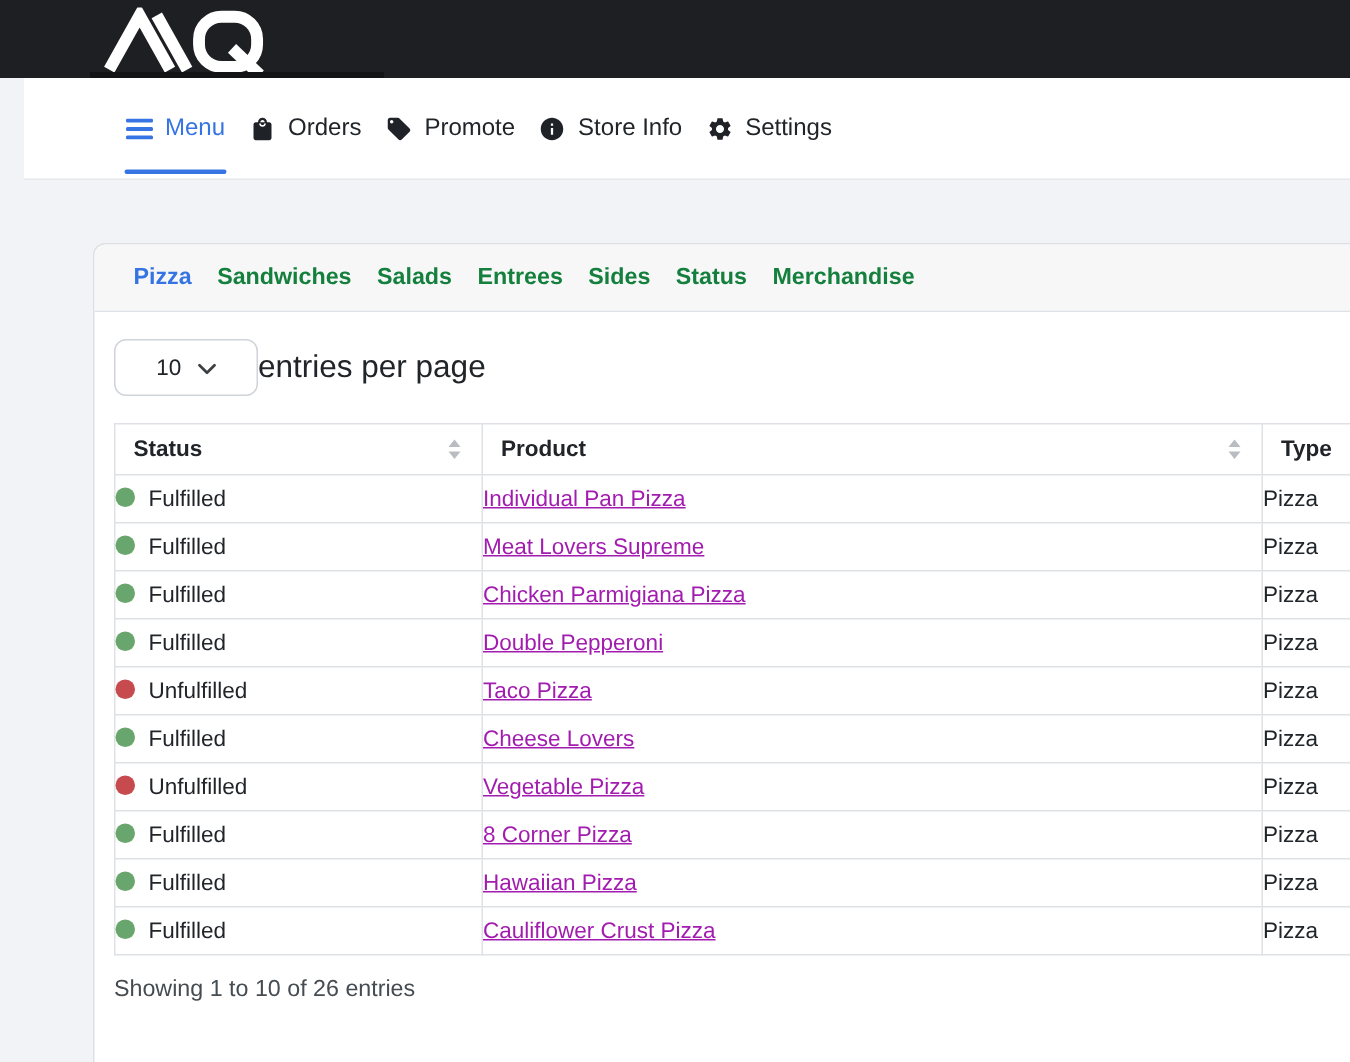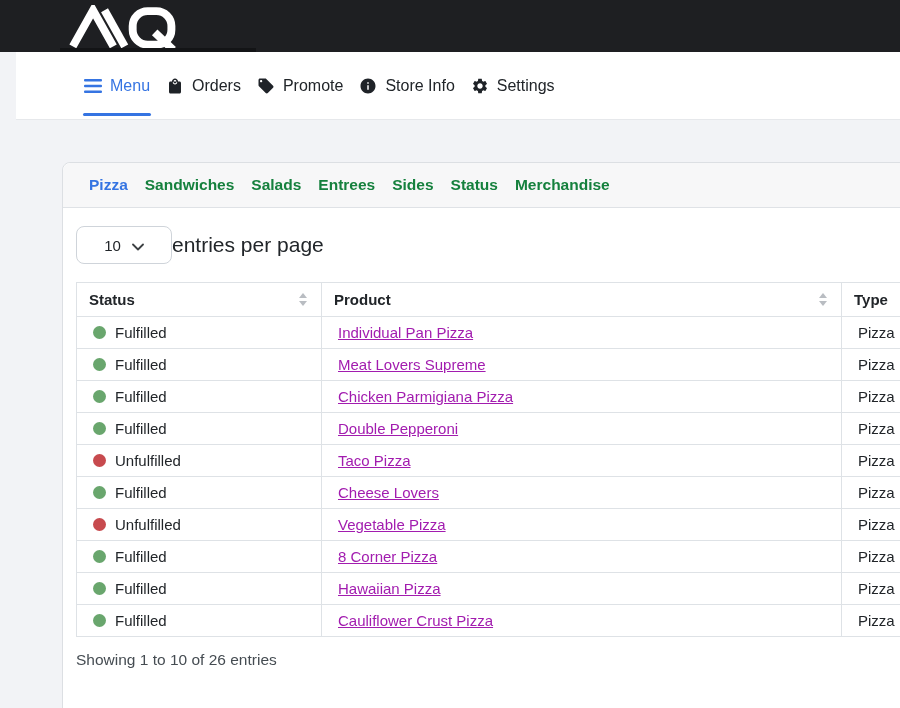--- a/index.html
+++ b/index.html
@@ -50,21 +50,21 @@
   .page-size-row { display:flex; align-items:center; margin:2px 0 18px 0; }
   .select {
     width:96px; height:38px; background:#fff; border:1px solid #cfd4da; border-radius:8px;
     display:flex; align-items:center; justify-content:center; gap:11px;
     font-size:15px; color:#212529; cursor:pointer;
   }
   .entries-label { font-size:21px; color:#212529; }
 
   
   table { width:854px; border-collapse:collapse; font-size:15px; table-layout:fixed; }
-  th, td { border:1px solid #dee2e6; padding:7px 16px; text-align:left; vertical-align:middle; }
+  th, td { border:1px solid #dee2e6; padding:7px 0; text-align:left; vertical-align:middle; }
   th { font-weight:700; padding:8px 12px; }
   col.c-status { width:245px; } col.c-product { width:520px; } col.c-type { width:89px; }
   .th-inner { display:flex; align-items:center; width:100%; }
   .sort-icon { margin-left:auto; display:flex; flex-direction:column; gap:3px; padding-right:2px; }
   .sort-icon .up   { width:0; height:0; border-left:4px solid transparent; border-right:4px solid transparent; border-bottom:5px solid #b9bdc2; }
   .sort-icon .down { width:0; height:0; border-left:4px solid transparent; border-right:4px solid transparent; border-top:5px solid #b9bdc2; }
 
   .dot { display:inline-block; width:13px; height:13px; border-radius:50%; margin-right:9px; vertical-align:-1px; background:#9aa0a6; }
   .dot-green { background:#69a66d; }
   .dot-red   { background:#c74a4e; }

